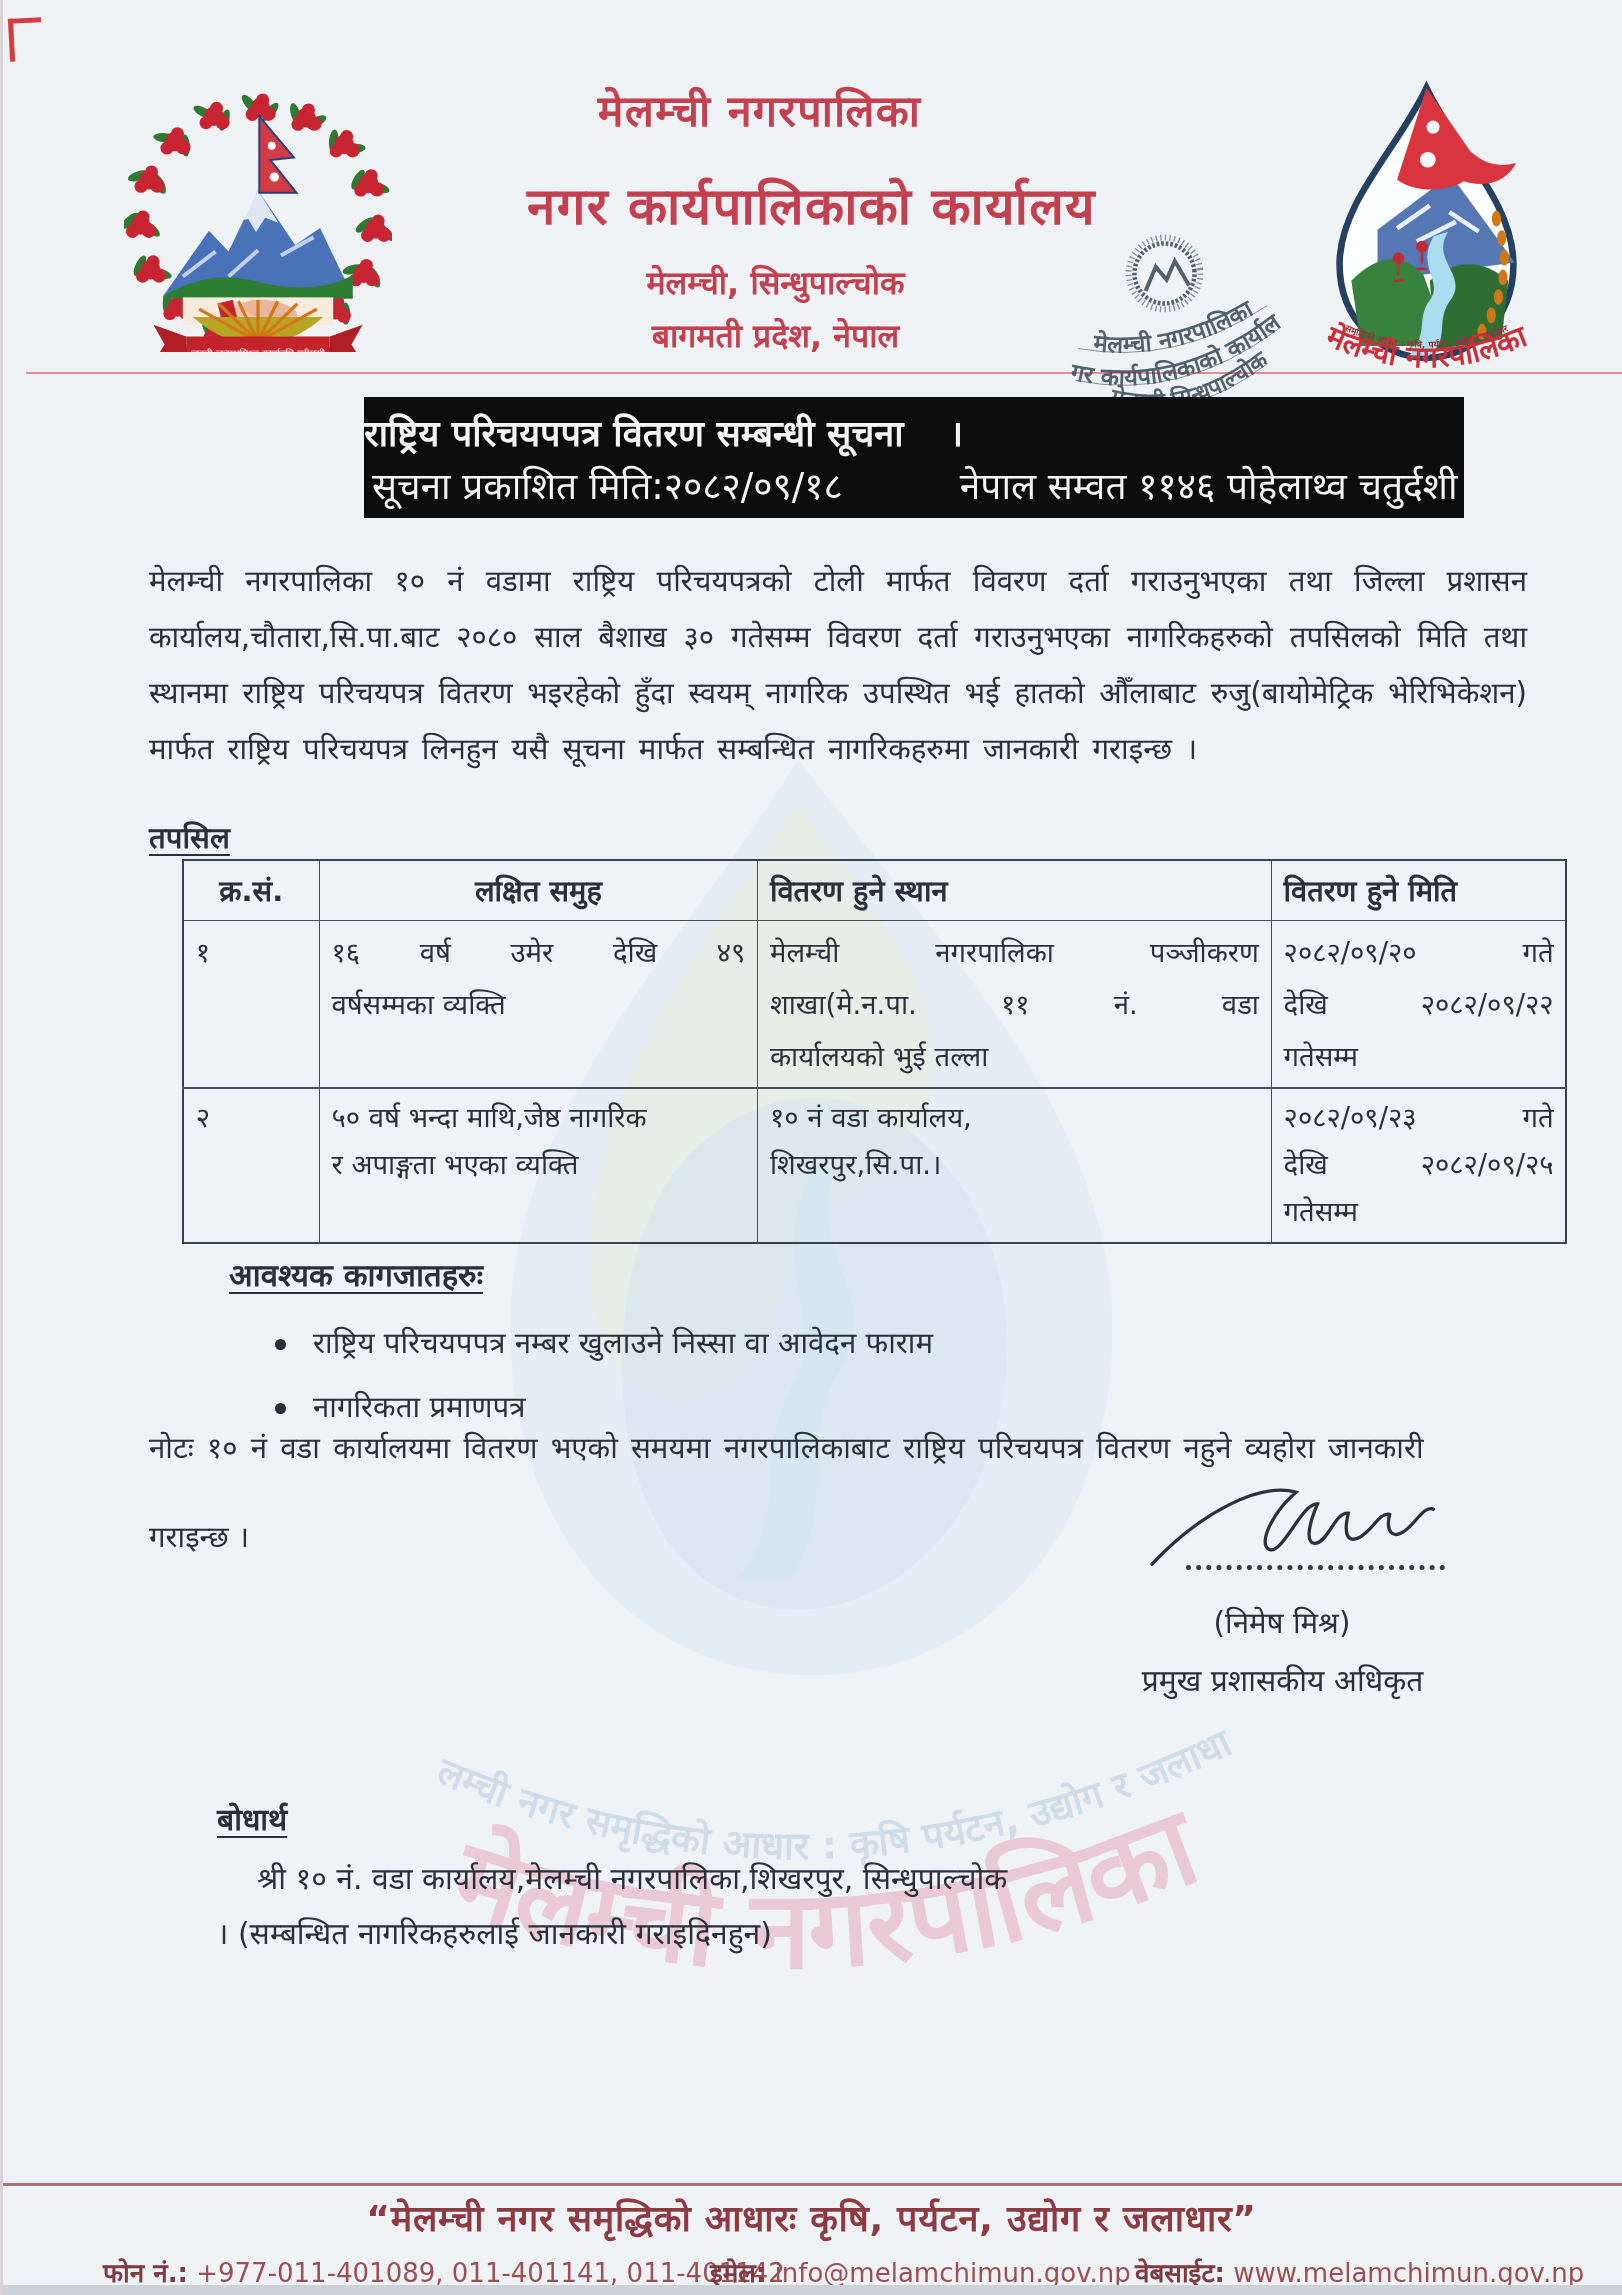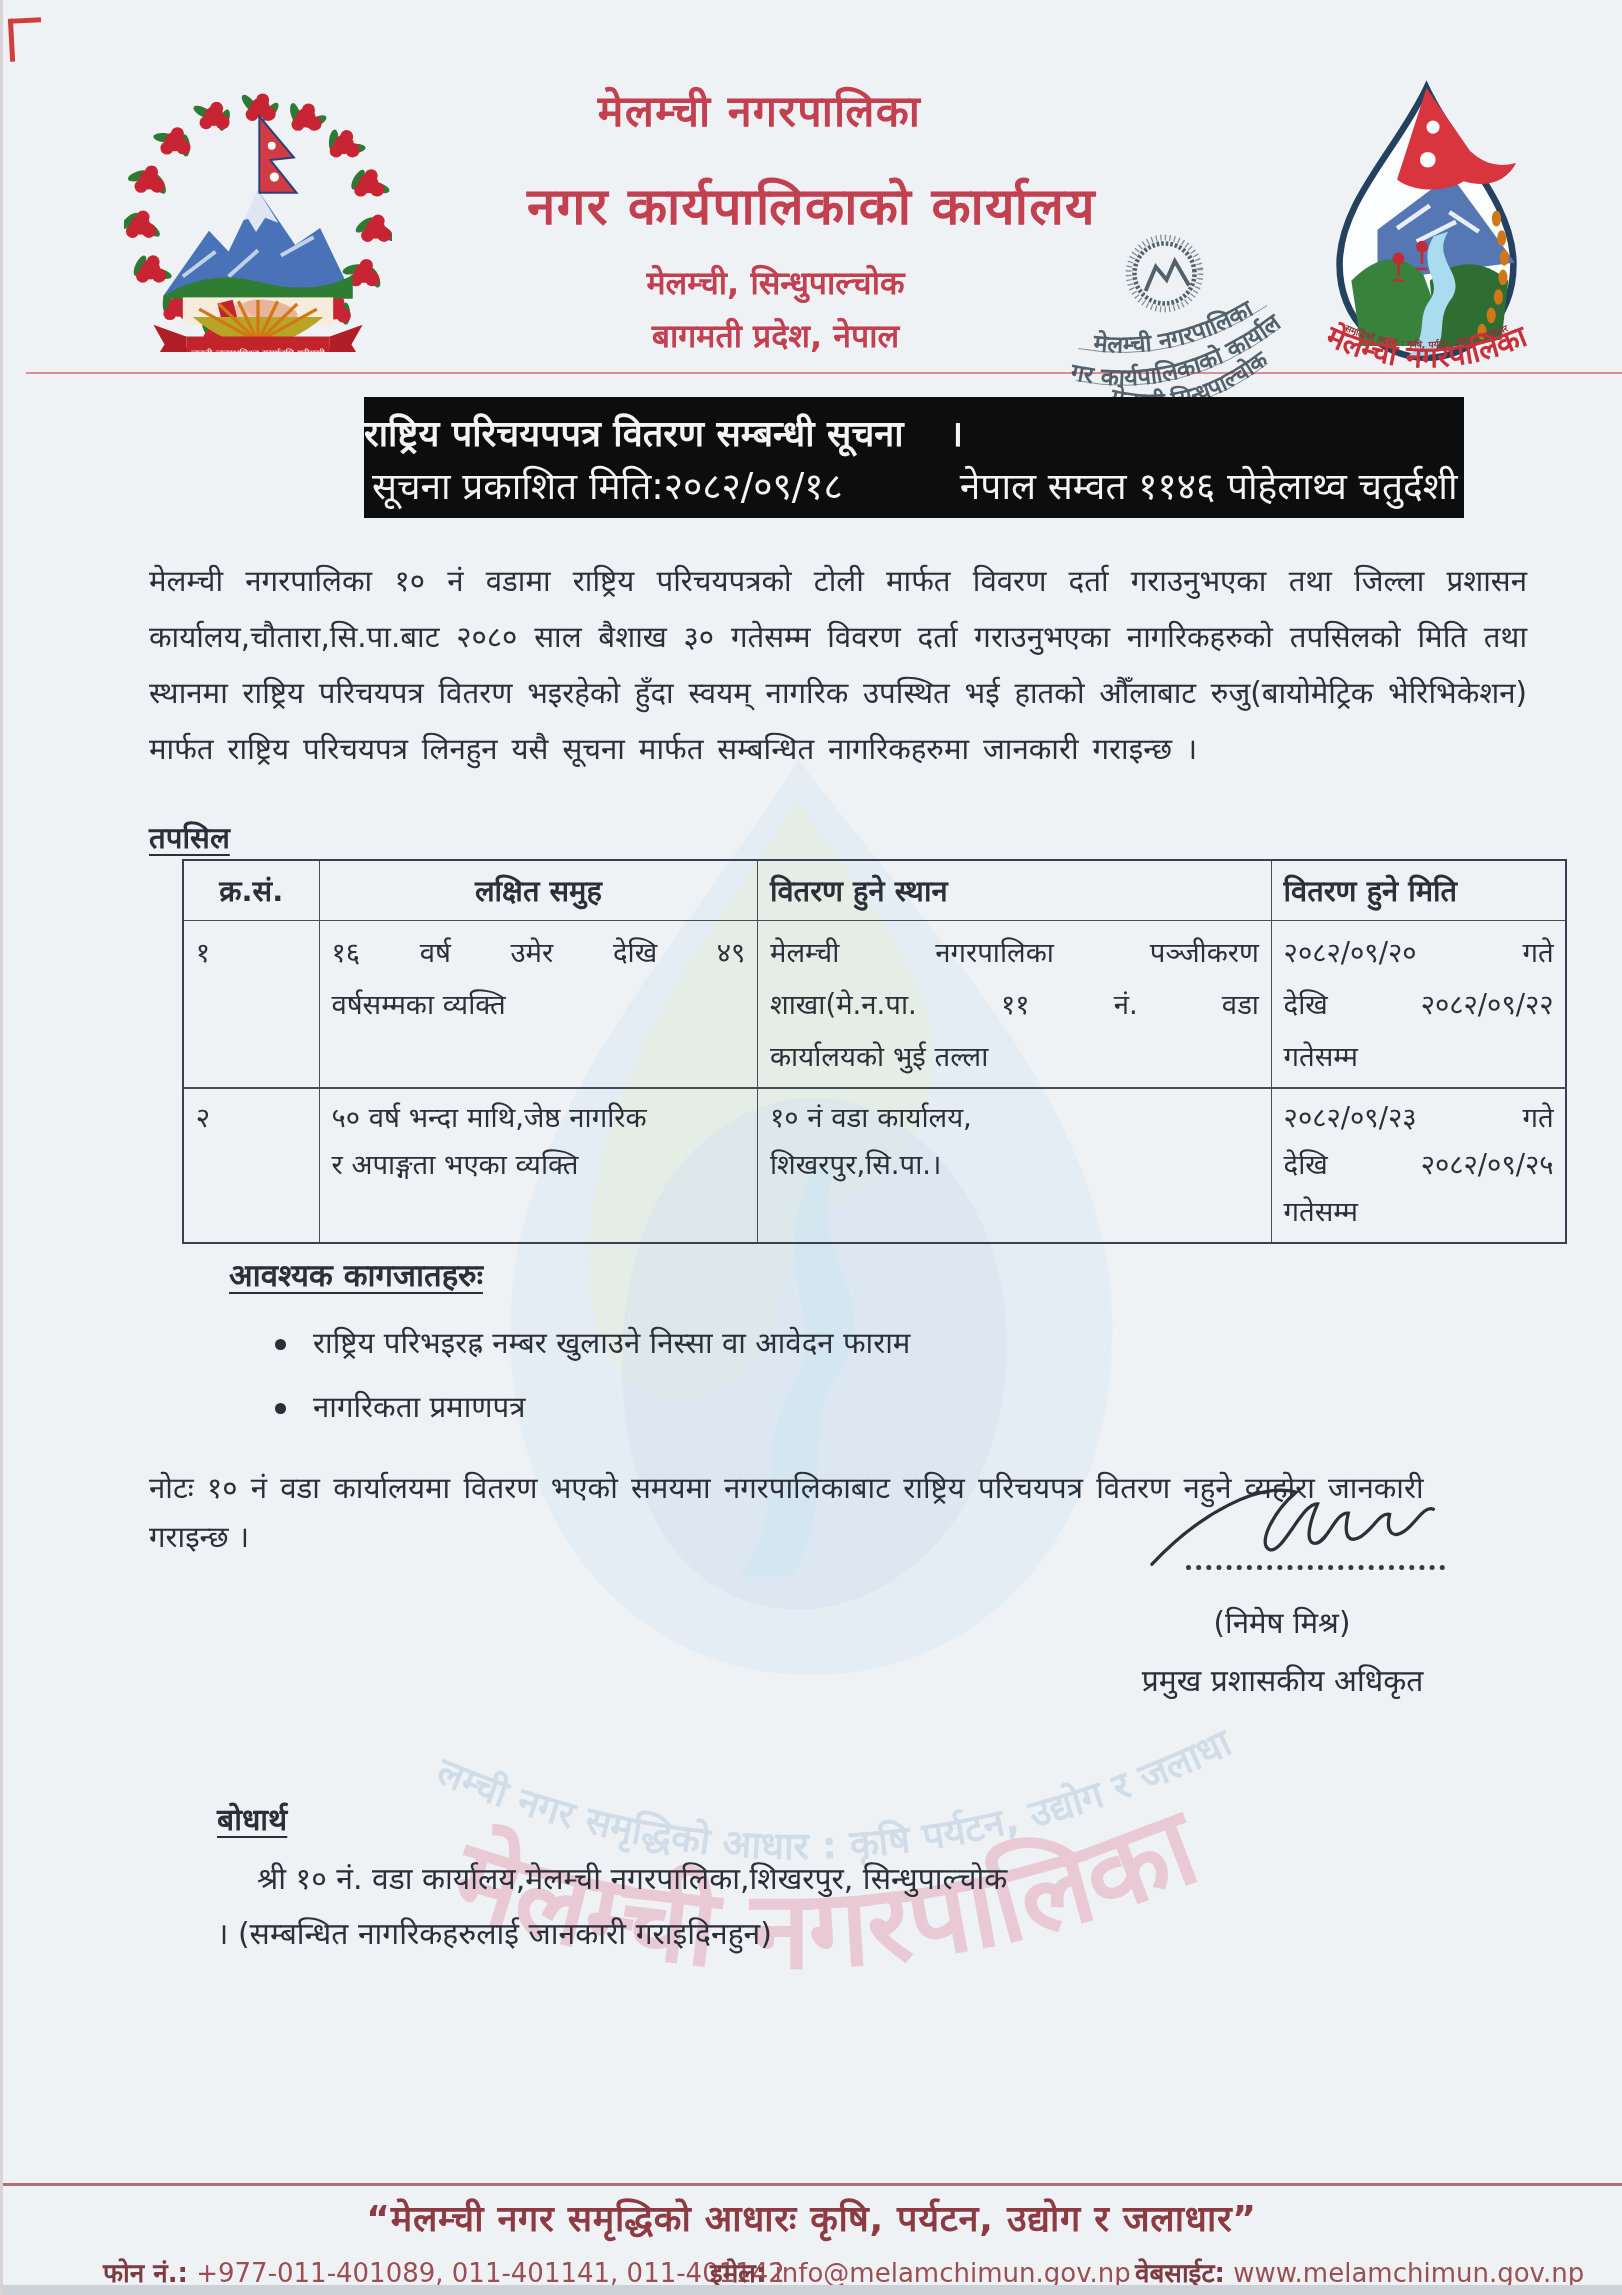--- a/index.html
+++ b/index.html
@@ -29,21 +29,21 @@
   #notice-table{border:2px solid #39404e;}
   #notice-table tr.hdr th{height:51px;font-weight:600;font-size:29px;vertical-align:middle;padding-top:2.6px;}
   #notice-table th.c{text-align:center;}
   #notice-table tr.r1 td{height:156px;line-height:52px;}
   #notice-table tr.r2 td{height:142px;line-height:47px;border-top-width:2.6px;}
   .spread{text-align:justify;text-align-last:justify;}
   
   #docs-head{left:229px;top:1253px;font-size:31px;}
   .bullet-row{left:275px;font-size:29.4px;font-weight:500;}
   .bullet-dot{display:inline-block;width:10.5px;height:10.5px;border-radius:50%;background:#2b2f38;vertical-align:middle;margin-right:27.5px;}
-  #note1{left:149px;top:1427px;width:1378px;font-size:29.4px;font-weight:500;text-align:justify;word-spacing:3.9px;margin-top:40px;}
+  #note1{left:149px;top:1427px;width:1378px;font-size:29.4px;font-weight:500;text-align:justify;word-spacing:3.9px;}
   #note2{left:149px;top:1480px;font-size:29.4px;font-weight:500;margin-top:36px;}
   
   #sig-line{left:1186px;top:1539px;width:259px;border-bottom:5.2px dotted #343a42;height:26px;}
   #sig-name{left:1112px;top:1602px;width:340px;text-align:center;font-size:29.4px;}
   #sig-title{left:1073px;top:1659px;width:419px;text-align:center;font-size:30px;}
   
   #bodh-head{left:217px;top:1798px;font-size:30px;}
   #bodh1{left:217px;top:1857px;font-size:30px;font-weight:500;margin-left:40px;}
   #bodh2{left:217px;top:1912px;font-size:30px;font-weight:500;}
   
@@ -337,21 +337,21 @@
         <div class="spread">२०८२/०९/२३ गते</div>
         <div class="spread">देखि २०८२/०९/२५</div>
         <div>गतेसम्म</div>
       </td>
     </tr>
   </tbody>
     </table>
 
   <div class="abs u-head" id="docs-head">आवश्यक कागजातहरुः</div>
   <div class="abs bullet-row" style="top:1322px;">
-    <span class="bullet-dot"></span><span>राष्ट्रिय परिभइरह्र नम्बर खुलाउने निस्सा वा आवेदन फाराम</span>
+    <span class="bullet-dot"></span><span>राष्ट्रिय परिचयपपत्र नम्बर खुलाउने निस्सा वा आवेदन फाराम</span>
   </div>
   <div class="abs bullet-row" style="top:1386px;">
     <span class="bullet-dot"></span><span>नागरिकता प्रमाणपत्र</span>
   </div>
   <div class="abs" id="note1">नोटः १० नं वडा कार्यालयमा वितरण भएको समयमा नगरपालिकाबाट राष्ट्रिय परिचयपत्र वितरण नहुने व्यहोरा जानकारी</div>
   <div class="abs" id="note2">गराइन्छ ।</div>
 
   <svg class="abs" style="left:1142px;top:1466px;" width="308" height="108" viewBox="0 0 470 165">
     <path d="M15,150 C90,70 180,25 235,40 C200,70 175,120 195,128 C215,134 245,55 268,58 C252,95 250,120 266,118 C285,114 295,70 315,72 C308,100 312,118 330,110 C352,100 362,70 378,74 C372,100 382,112 400,100 C418,88 430,60 445,66" fill="none" stroke="#2c3138" stroke-width="5" stroke-linecap="round"></path>
   </svg>

